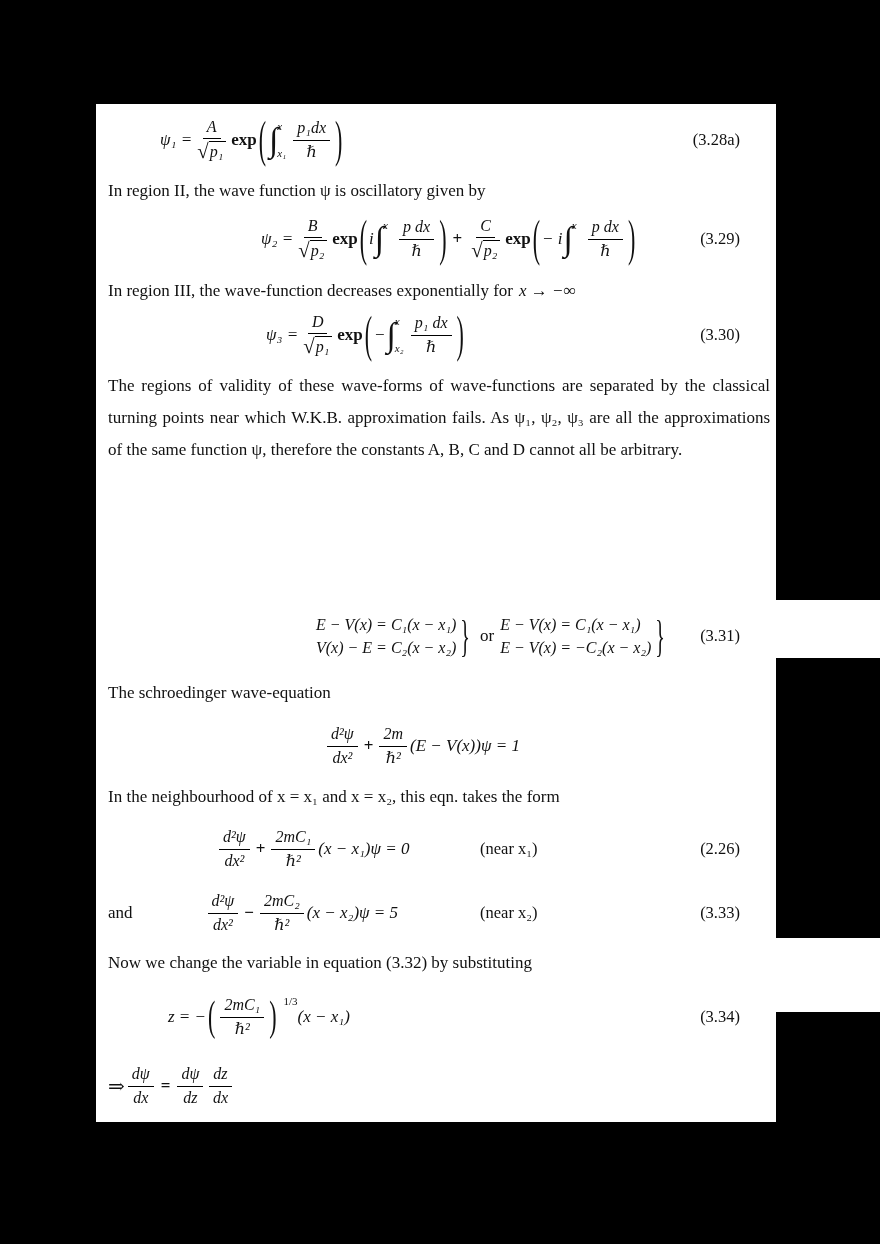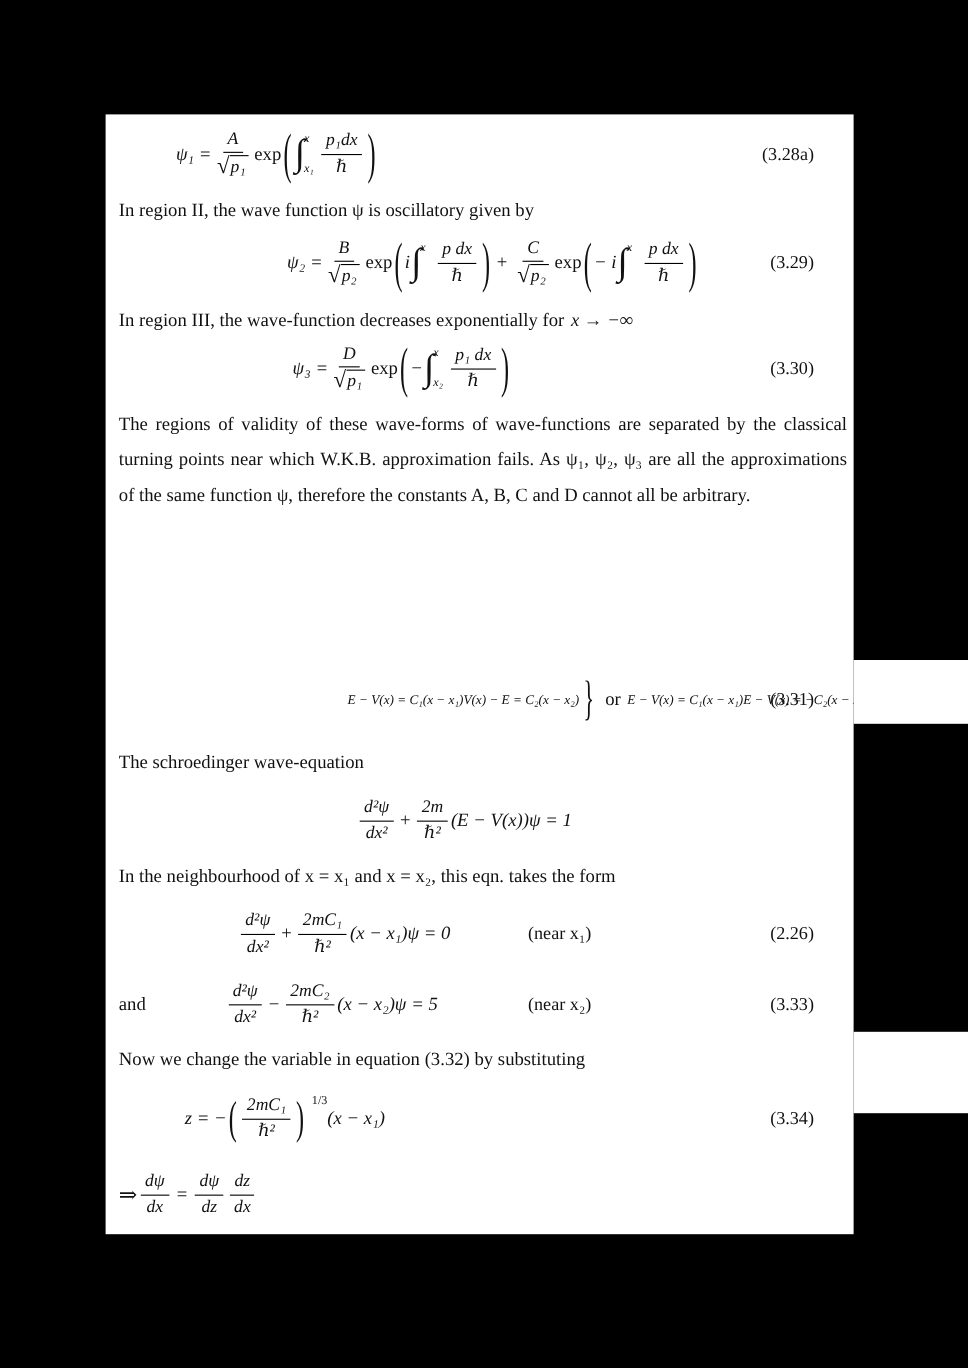--- a/index.html
+++ b/index.html
@@ -13,42 +13,42 @@
 
   
   .trow { position:absolute; left:12px; right:6px; font-size:17px; line-height:26px; }
   .para { text-align:justify; line-height:32px; }
   .mathit { font-style:italic; margin-left:6px; }
 
   
   .eq-row { position:absolute; left:0; right:0; display:flex; align-items:center; }
   .eq { display:flex; align-items:center; font-style:italic; font-size:17px; white-space:nowrap; }
   .eq > * { flex:none; }
-  .rm { font-style:normal; }
+  .rm { font-style:normal;font-weight:bold; }
   .eqnum { position:absolute; right:36px; top:50%; transform:translateY(-50%); font-style:normal; font-size:16.5px; }
   .near { position:absolute; left:384px; top:50%; transform:translateY(-50%); font-style:normal; font-size:16.5px; }
 
   .frac { display:inline-flex; flex-direction:column; align-items:center; justify-content:center; margin:0 3px; font-size:16px; line-height:1.15; }
   .frac .num { border-bottom:1.2px solid #000; padding:0 4px 2px; text-align:center; display:inline-flex; align-items:flex-end; }
   .frac .den { padding:2px 2px 0; text-align:center; display:inline-flex; align-items:flex-start; }
 
   .sqrt { display:inline-flex; align-items:flex-start; }
   .sqrt .radical { font-size:1.3em; line-height:1; font-style:normal; }
   .sqrt .radicand { border-top:1.2px solid #000; padding:1px 3px 0 1px; }
 
   .int { display:inline-flex; align-items:center; margin:0 1px; }
   .int .int-sign { font-size:34px; line-height:0.9; font-style:normal; }
   .int .lims { display:inline-flex; flex-direction:column; justify-content:space-between; height:38px; font-size:11px; line-height:1; margin-left:-1px; min-width:12px; }
 
   .bigp { display:inline-block; font-size:22px; line-height:1; transform:scaleY(2.3); transform-origin:center; margin:0 2px; font-style:normal; font-weight:300; }
   .bigp.sm { transform:scaleY(1.9); }
   .bigbrace { display:inline-block; font-size:20px; line-height:1; transform:scaleY(2.2); margin:0 4px; font-style:normal; }
   .pow { font-size:11px; font-style:normal; position:relative; top:-16px; margin-left:5px; }
 
-  .sys { display:inline-flex; flex-direction:row; font-size:12px; line-height:23px; }
+  .sys { display:inline-flex; flex-direction:column; font-size:16px; line-height:23px; }
   .orword { font-style:normal; margin:0 6px; }
   .and-label { font-style:normal; font-size:17px; margin-left:12px; }
   .implies { font-style:normal; font-size:20px; margin-left:12px; }
 </style>
 </head>
 <body>
 
 <div class="canvas">
   <div class="page">
 

